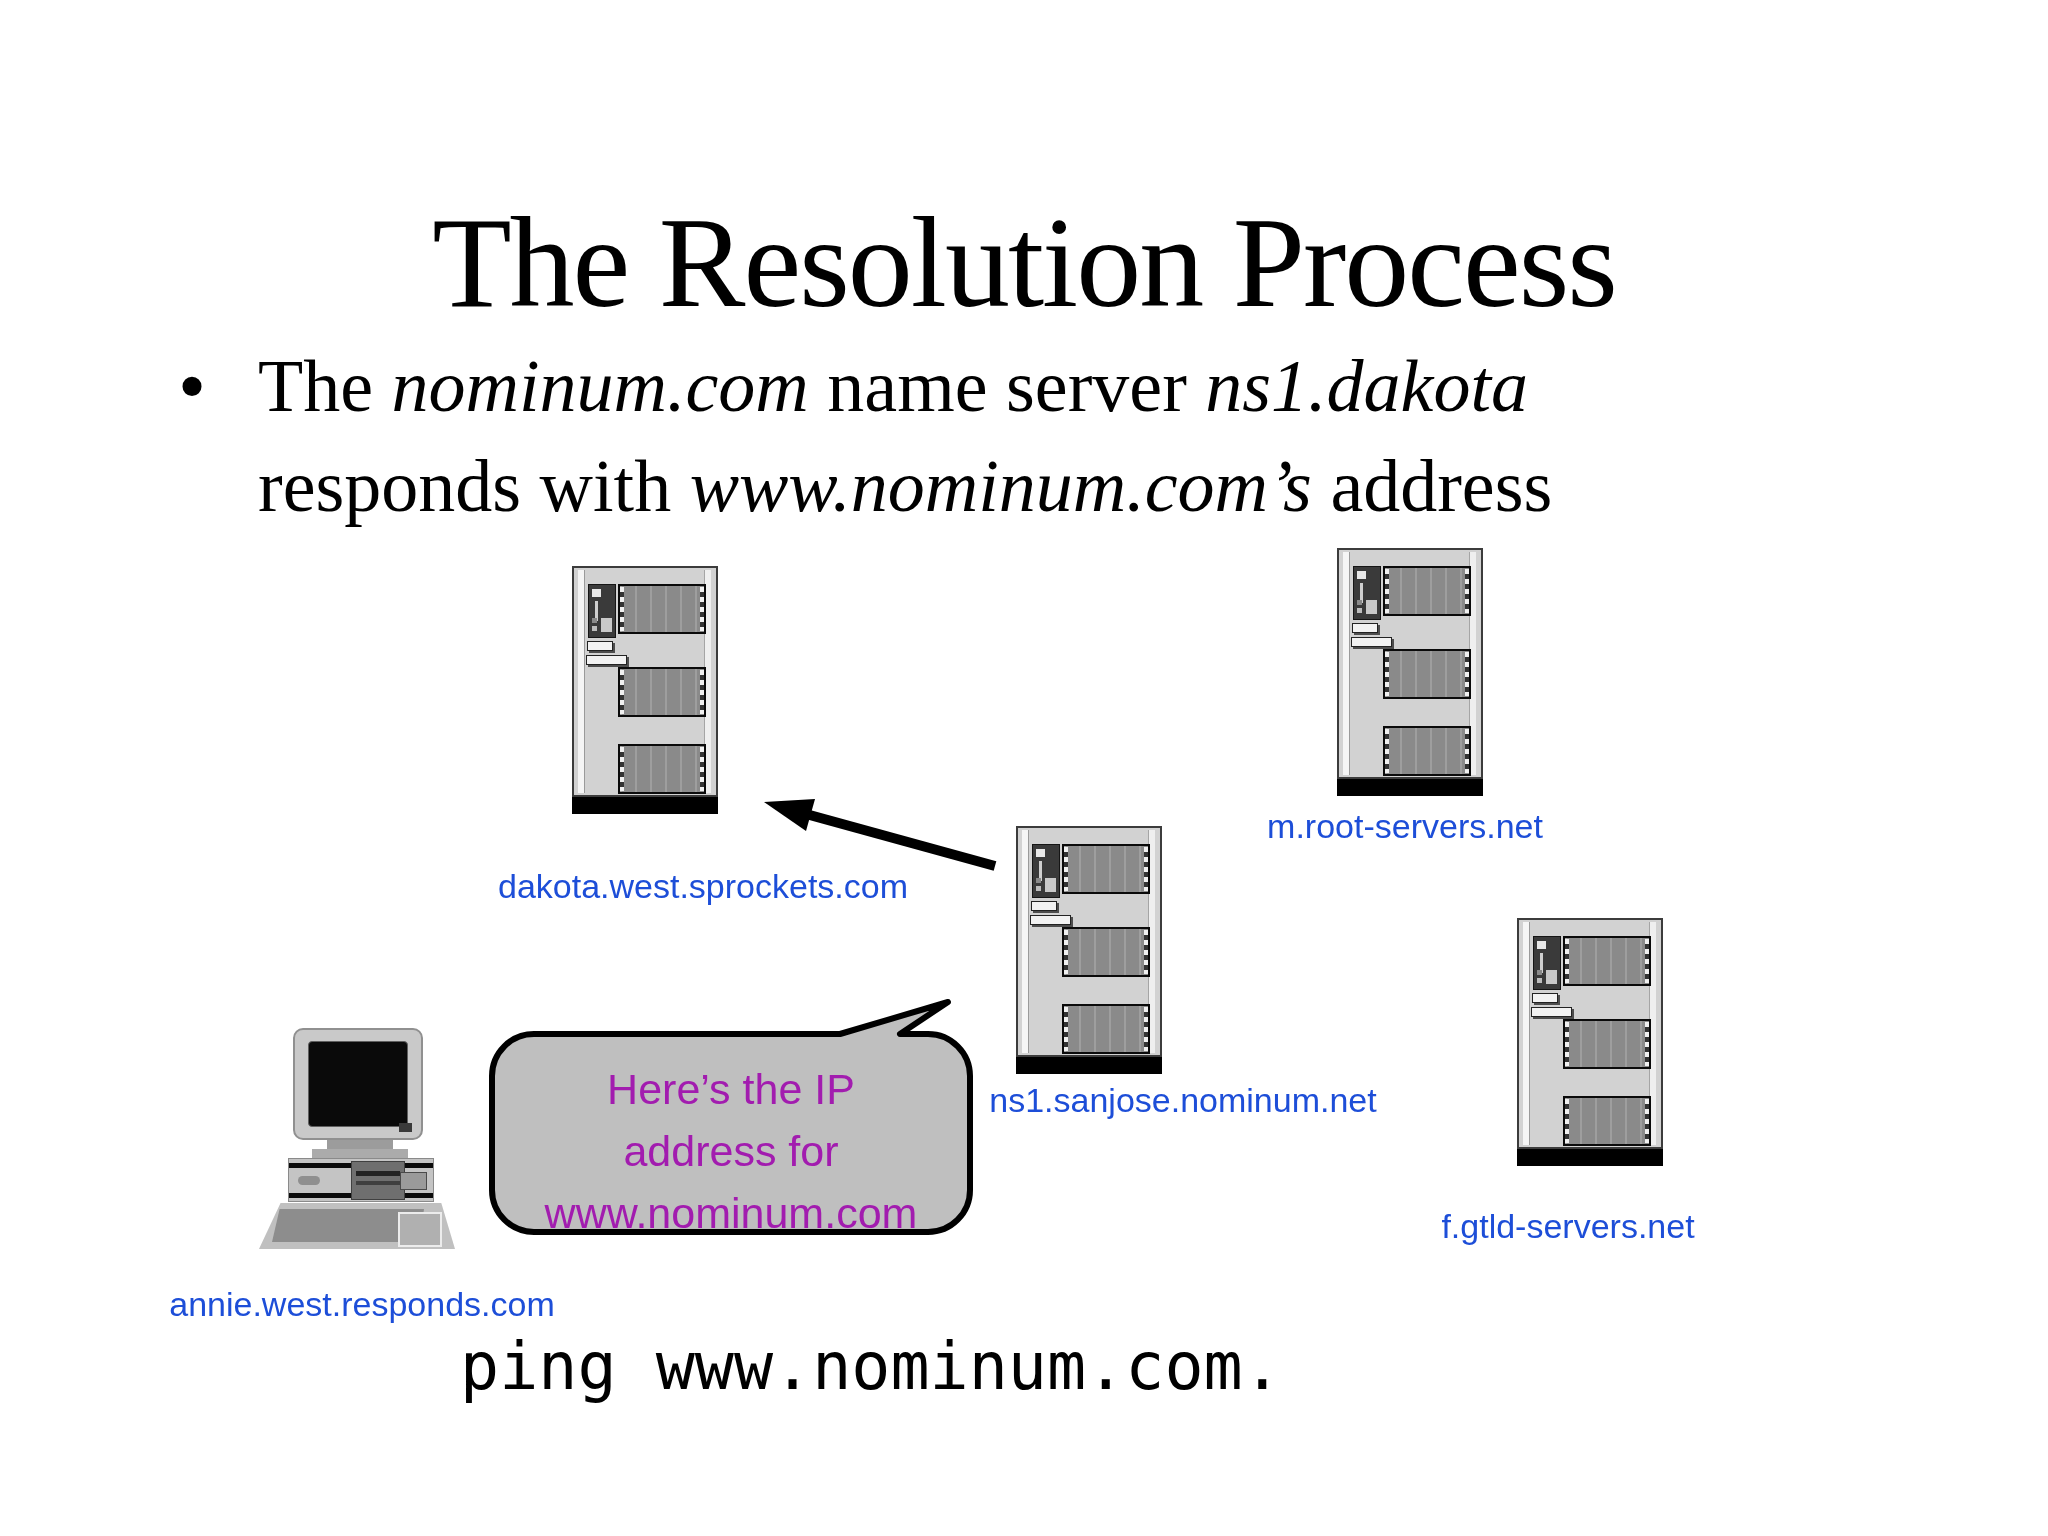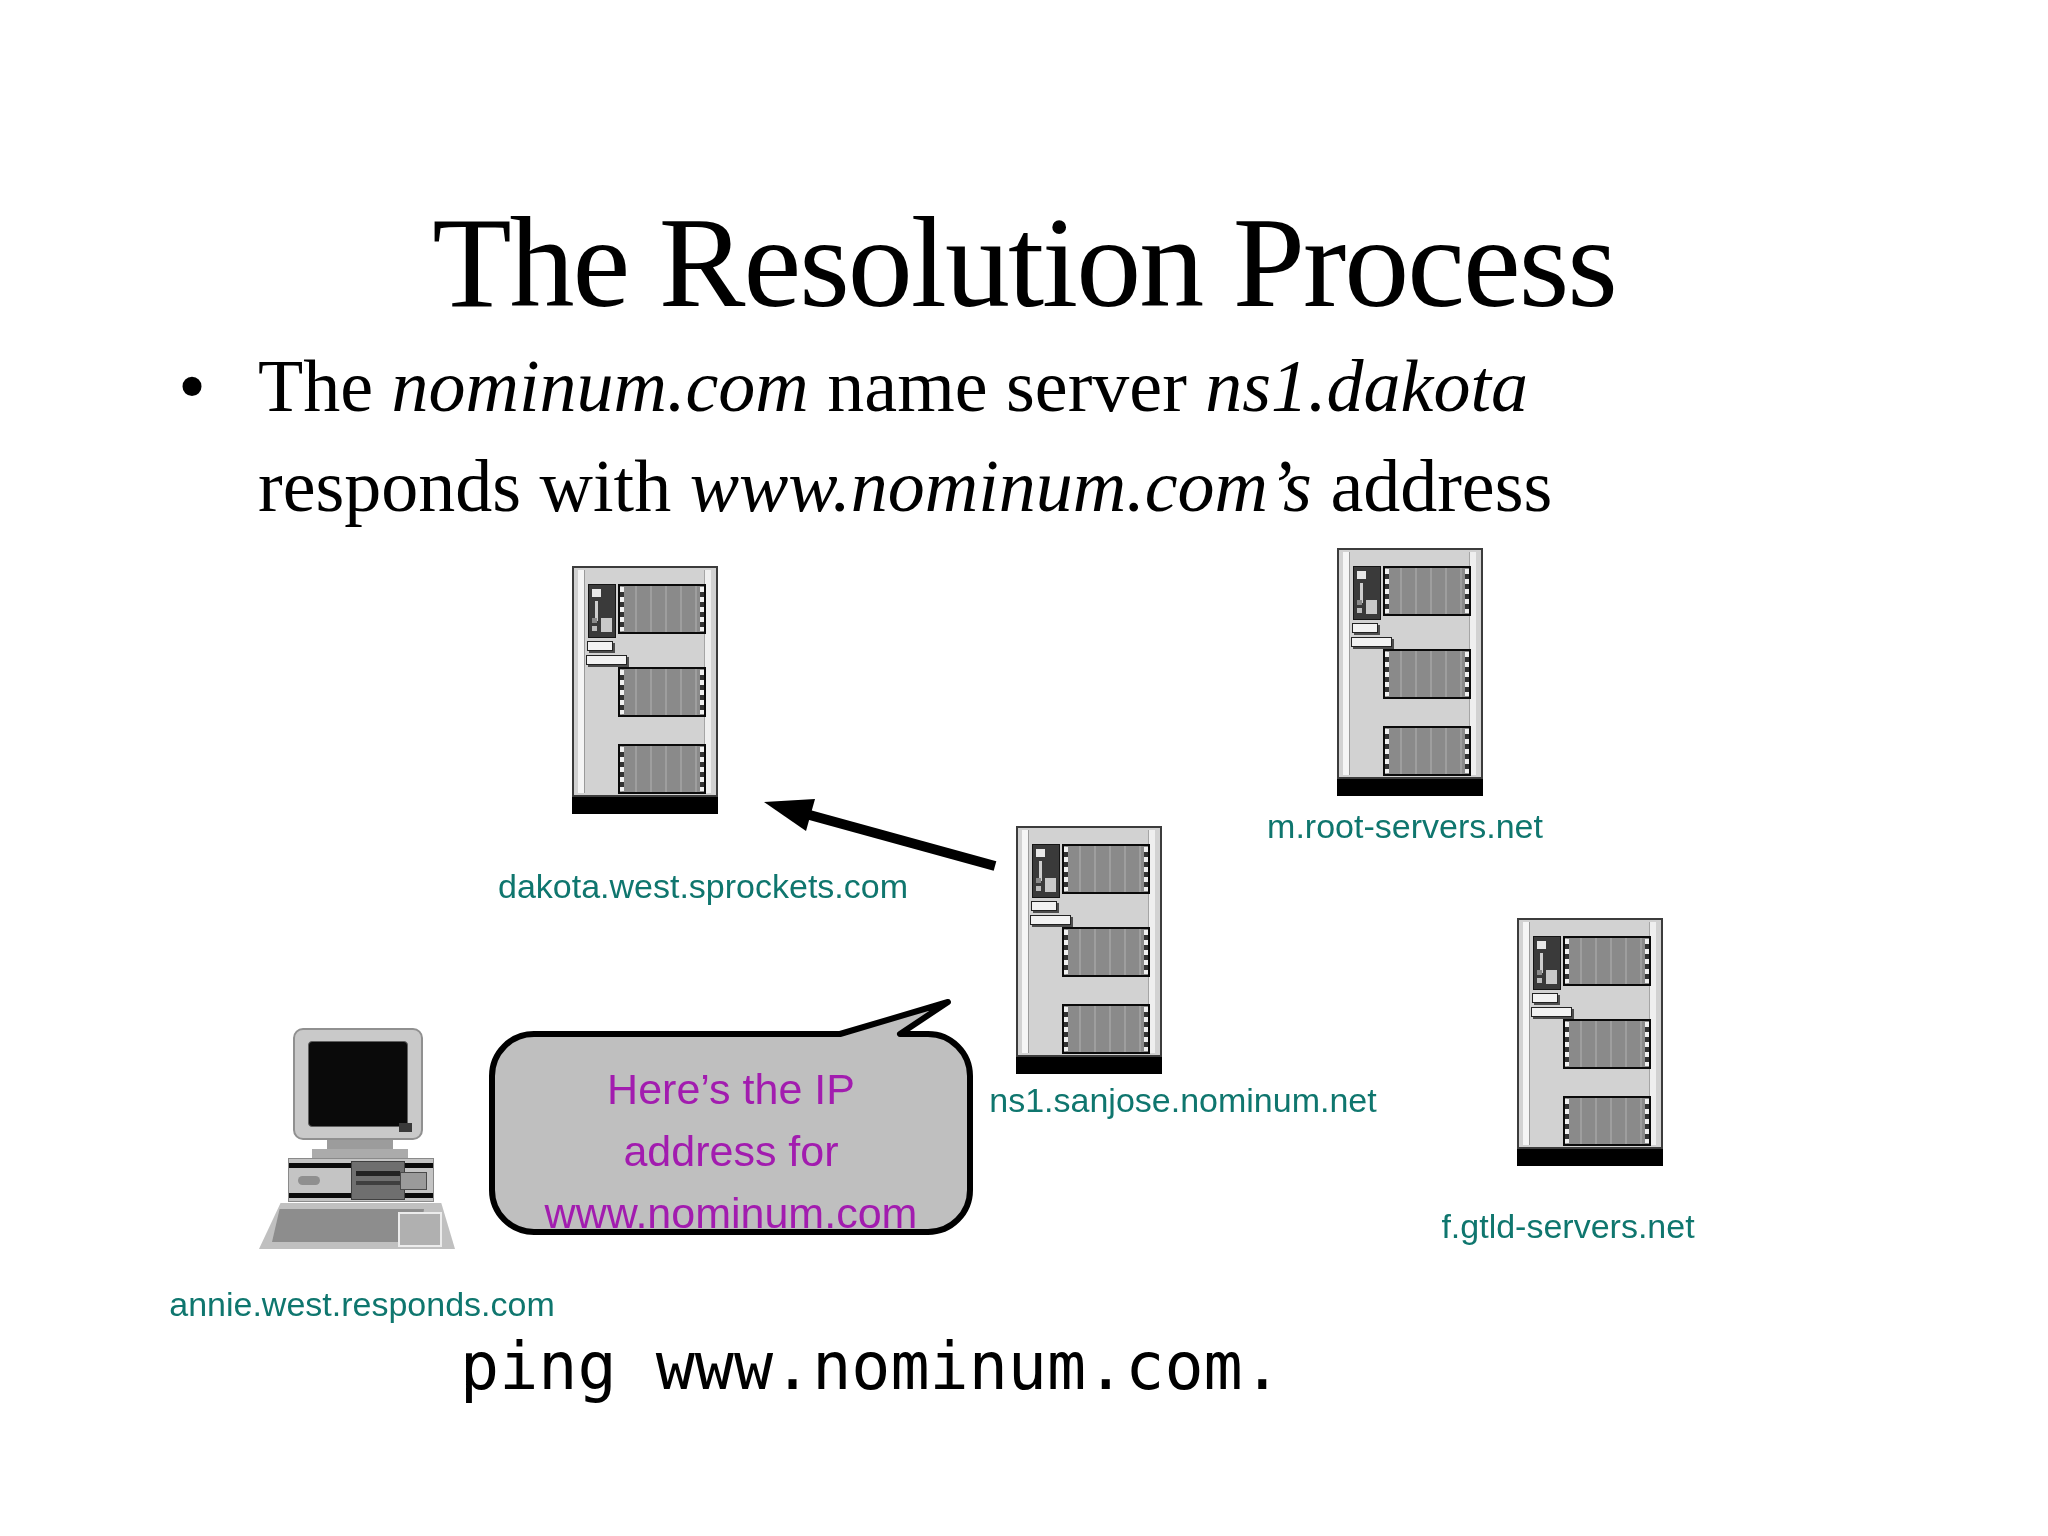--- a/index.html
+++ b/index.html
@@ -7,21 +7,21 @@
          font-family:"Liberation Sans",sans-serif;}
 
   
   .title{position:absolute;left:0;top:184px;width:100%;text-align:center;
          font:400 130px/140px "Liberation Serif",serif;letter-spacing:-2px;color:#000;margin-top:8px;}
   .bullet-marker{position:absolute;left:178px;top:336px;font:80px/100px "Liberation Serif",serif;color:#000;}
   .bullet-text{position:absolute;left:258px;top:336px;width:1460px;
                font:74px/100px "Liberation Serif",serif;color:#000;}
   .bullet-text .it{font-style:italic;text-align:right;}
   .node-label{position:absolute;width:600px;text-align:center;
-              font:34px/40px "Liberation Sans",sans-serif;color:#0f766e;}
+              font:34px/40px "Liberation Sans",sans-serif;color:#1d4ed8;}
   .lbl-dakota{left:403px;top:866px;}
   .lbl-mroot{left:1105px;top:806px;}
   .lbl-ns1{left:883px;top:1080px;}
   .lbl-fgtld{left:1268px;top:1206px;}
   .lbl-annie{left:62px;top:1284px;}
   .command{position:absolute;left:460px;top:1328px;
            font:65px/78px "DejaVu Sans Mono",monospace;color:#000;}
   .bubble-text{position:absolute;left:492px;top:1058px;width:478px;text-align:center;
                font:43px/62px "Liberation Sans",sans-serif;color:#a21caf;}
 

